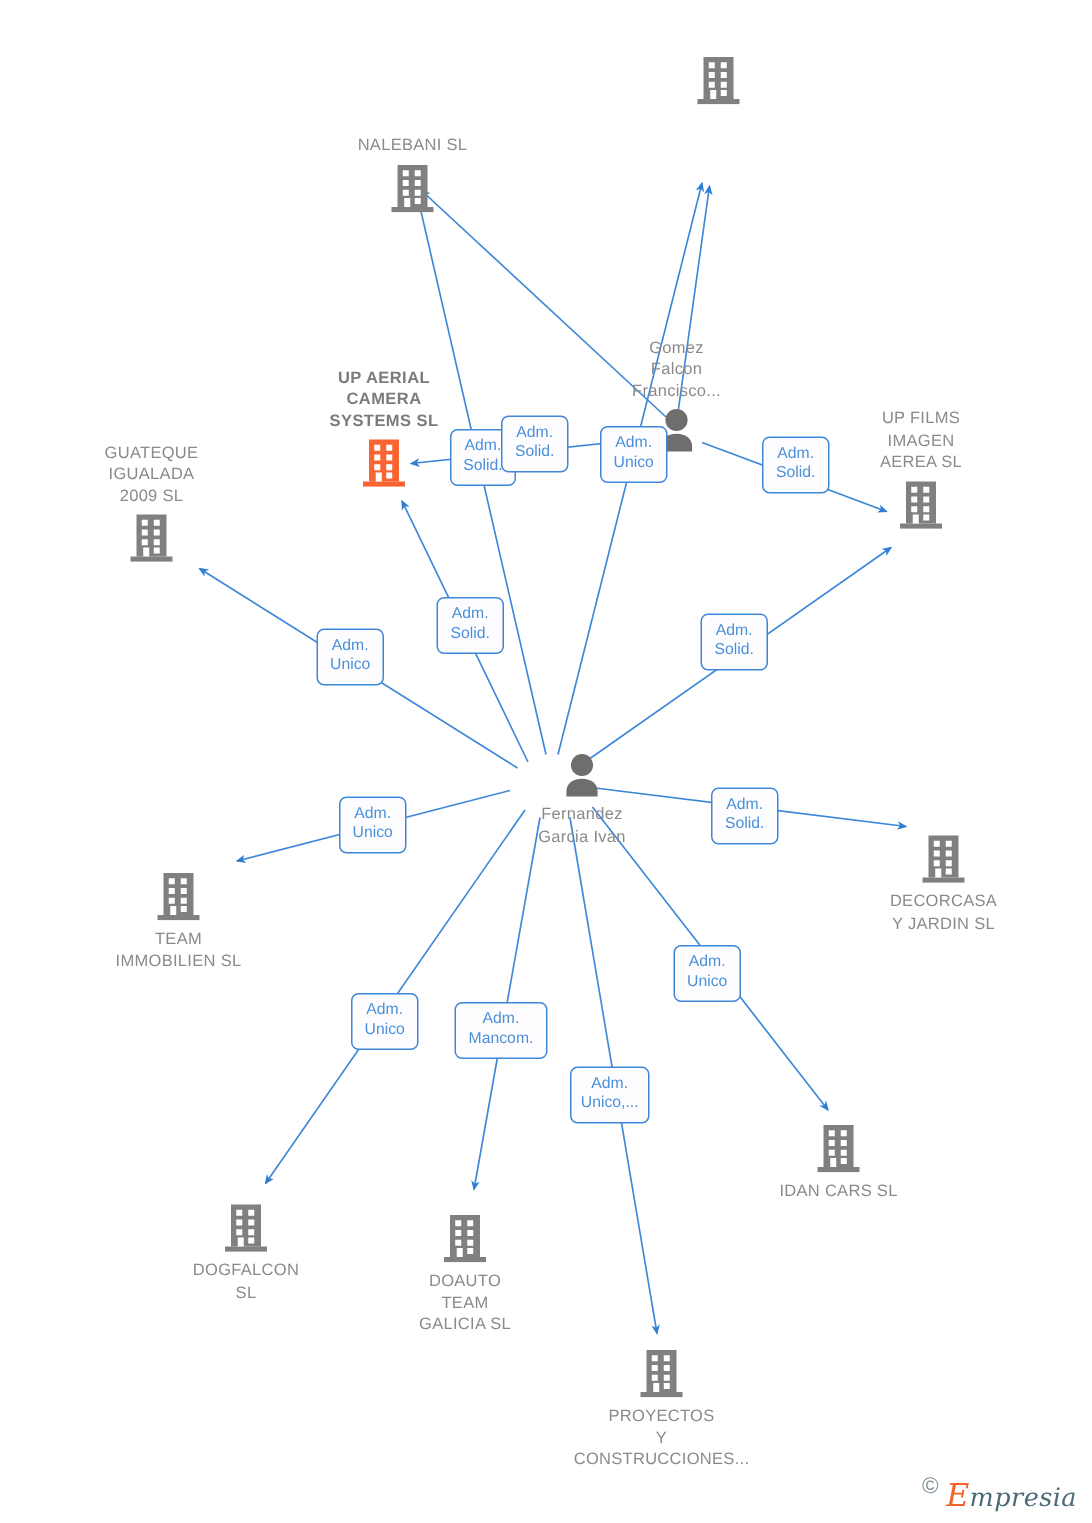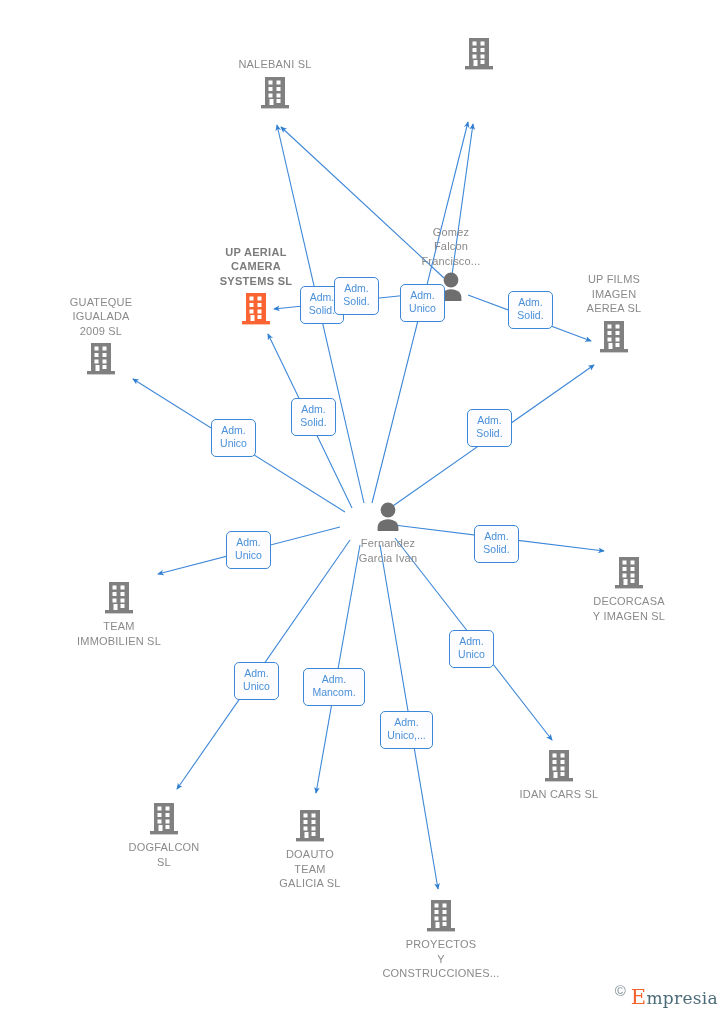--- a/index.html
+++ b/index.html
@@ -77,20 +77,21 @@
     gap: 5px;
     z-index: 20;
   }
   #watermark .copy {
     color: #7e8e96;
     font-size: 15px;
     line-height: 15px;
   }
   #watermark .brand {
     font-family: "DejaVu Serif", serif;
+    font-style: italic;
     font-size: 17px;
     color: #4c6b78;
     letter-spacing: 0.3px;
     margin-top: 14px;
   }
   #watermark .brand .cap {
     color: #f2622a;
     font-size: 21px;
   }
 </style>
@@ -118,21 +119,21 @@
         <line x1="380" y1="545" x2="438" y2="889" marker-end="url(#arrowhead)"></line>
         <line x1="395" y1="538" x2="552" y2="740" marker-end="url(#arrowhead)"></line>
         <line x1="437" y1="292" x2="274" y2="309" marker-end="url(#arrowhead)"></line>
         <line x1="468" y1="295" x2="591" y2="341" marker-end="url(#arrowhead)"></line>
         <line x1="444" y1="278" x2="281" y2="127" marker-end="url(#arrowhead)"></line>
         <line x1="452" y1="275" x2="473" y2="124" marker-end="url(#arrowhead)"></line>
       </g>
   </svg>
 
   <div id="nodes-layer">
-      <div class="node label-above" style="left: 275px; top: 57px;">
+      <div class="node label-above" style="left: 275px; top: 90px;">
         <span class="label">NALEBANI  SL</span>
         <span class="glyph"><svg width="32" height="36" viewBox="0 0 32 36">
             <rect x="6" y="2" width="20" height="28" fill="#808080"></rect>
             <rect x="2" y="30" width="28" height="3.4" fill="#808080"></rect>
             <rect x="9.5" y="5.5" width="4" height="4" fill="#ffffff"></rect>
             <rect x="17.5" y="5.5" width="4" height="4" fill="#ffffff"></rect>
             <rect x="9.5" y="12" width="4" height="4" fill="#ffffff"></rect>
             <rect x="17.5" y="12" width="4" height="4" fill="#ffffff"></rect>
             <rect x="9.5" y="18.5" width="4" height="4" fill="#ffffff"></rect>
             <rect x="17.5" y="18.5" width="4" height="4" fill="#ffffff"></rect>
@@ -229,21 +230,21 @@
             <rect x="9.5" y="5.5" width="4" height="4" fill="#ffffff"></rect>
             <rect x="17.5" y="5.5" width="4" height="4" fill="#ffffff"></rect>
             <rect x="9.5" y="12" width="4" height="4" fill="#ffffff"></rect>
             <rect x="17.5" y="12" width="4" height="4" fill="#ffffff"></rect>
             <rect x="9.5" y="18.5" width="4" height="4" fill="#ffffff"></rect>
             <rect x="17.5" y="18.5" width="4" height="4" fill="#ffffff"></rect>
             <rect x="10.5" y="24" width="4" height="6" fill="#ffffff"></rect>
             <rect x="17.5" y="24" width="4" height="4" fill="#ffffff"></rect>
           </svg></span>
         <span class="label">DECORCASA
-Y IMAGEN  SL</span>
+Y JARDIN  SL</span>
       </div>
       <div class="node label-below" style="left: 119px; top: 580px;">
         <span class="glyph"><svg width="32" height="36" viewBox="0 0 32 36">
             <rect x="6" y="2" width="20" height="28" fill="#808080"></rect>
             <rect x="2" y="30" width="28" height="3.4" fill="#808080"></rect>
             <rect x="9.5" y="5.5" width="4" height="4" fill="#ffffff"></rect>
             <rect x="17.5" y="5.5" width="4" height="4" fill="#ffffff"></rect>
             <rect x="9.5" y="12" width="4" height="4" fill="#ffffff"></rect>
             <rect x="17.5" y="12" width="4" height="4" fill="#ffffff"></rect>
             <rect x="9.5" y="18.5" width="4" height="4" fill="#ffffff"></rect>

